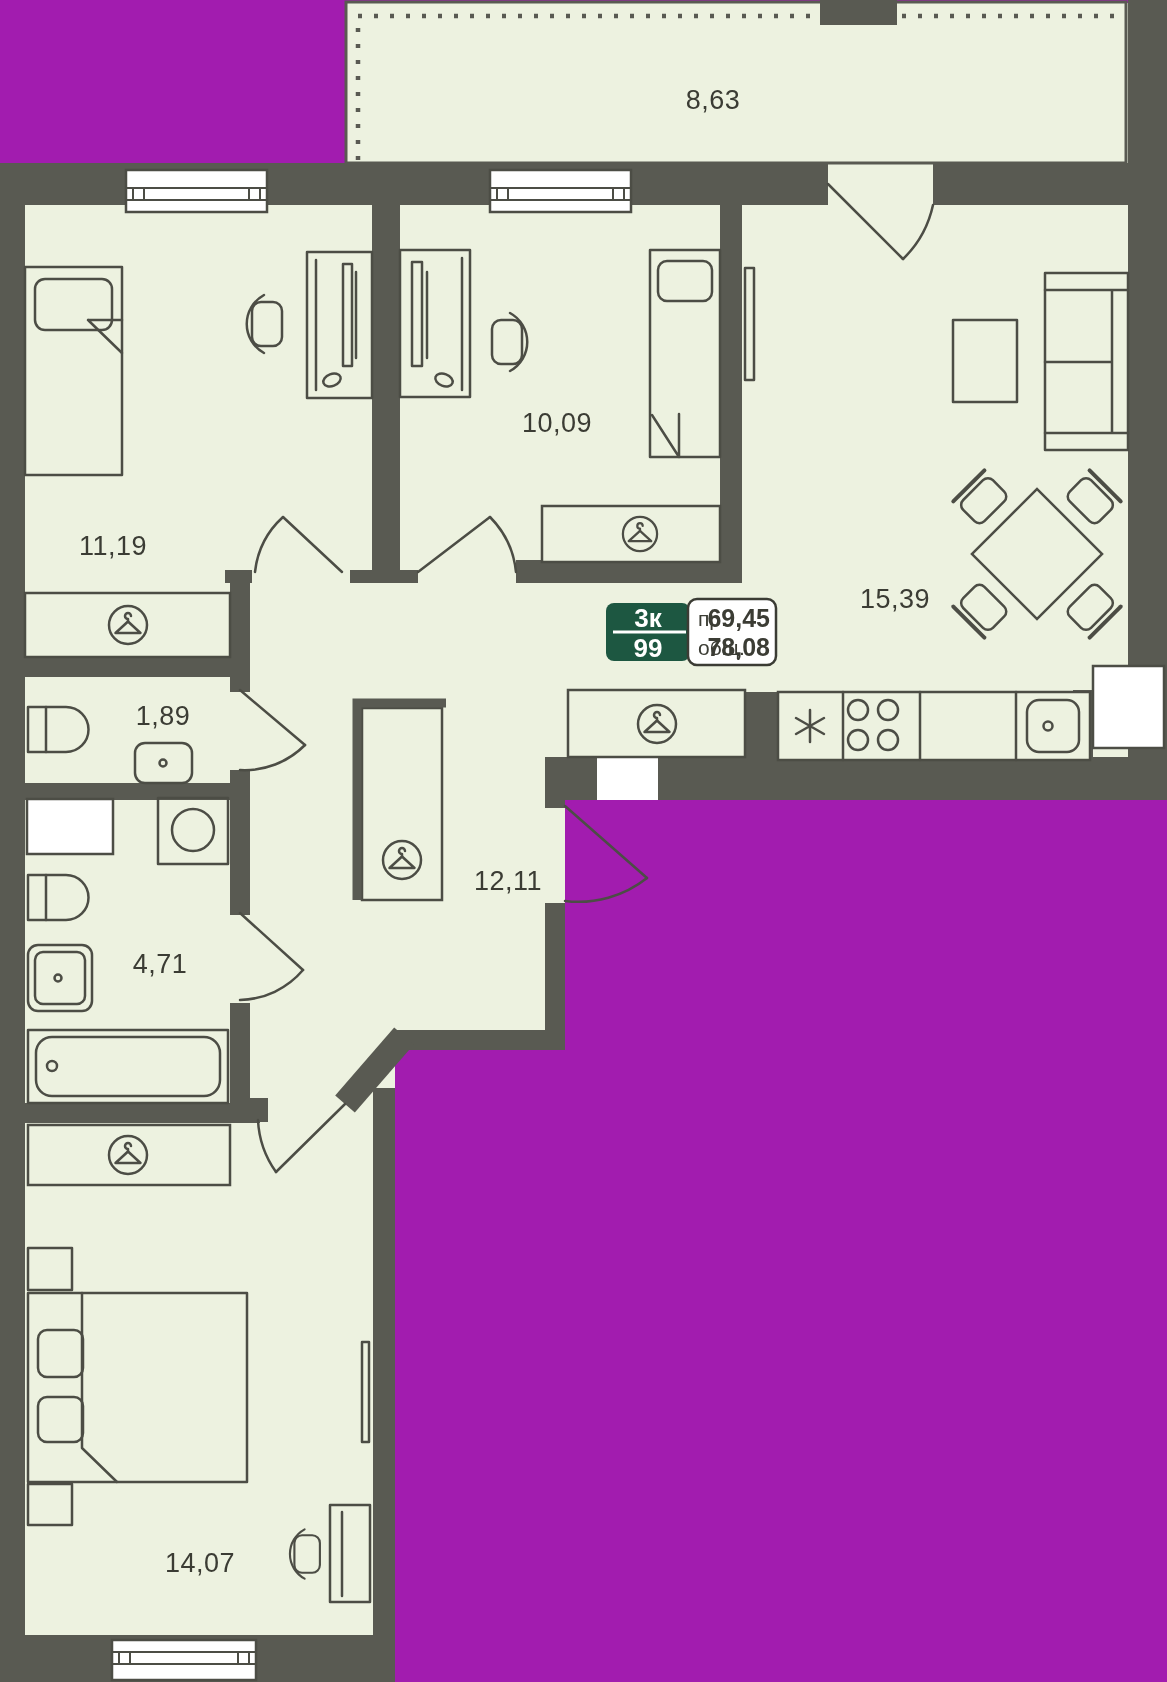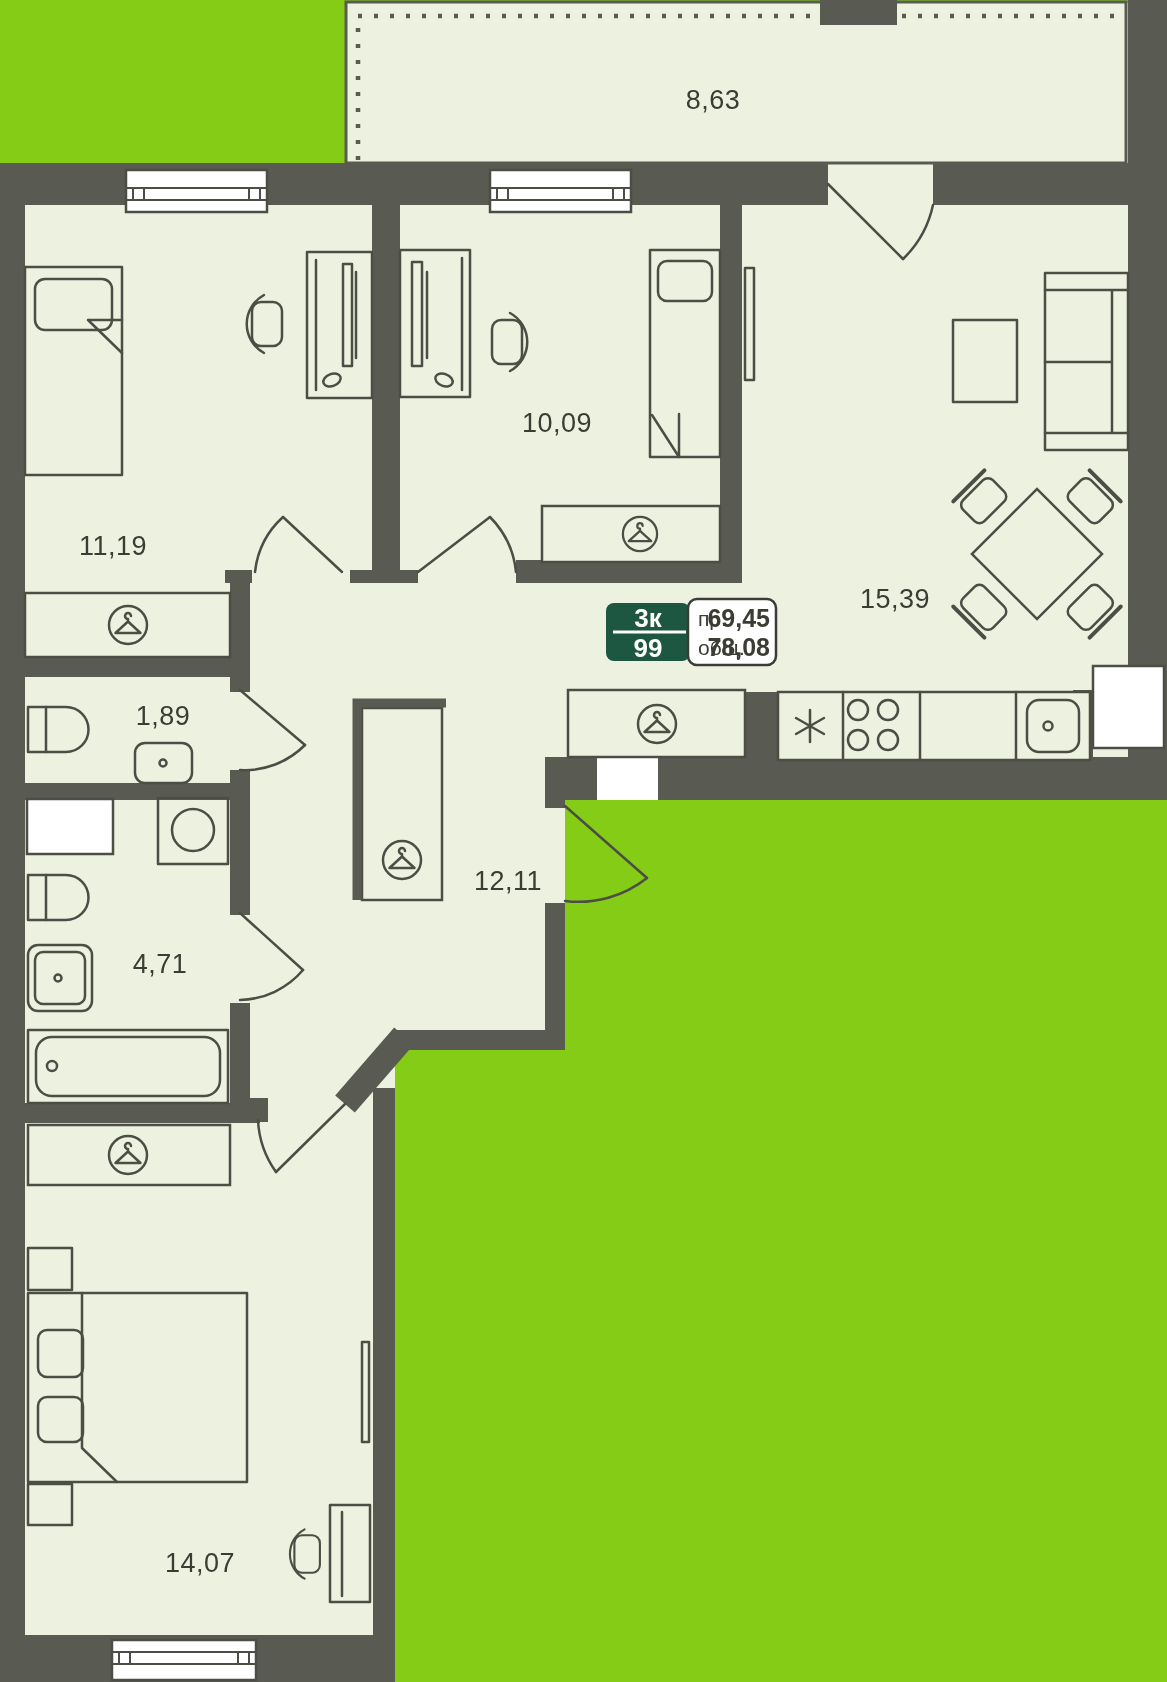--- a/index.html
+++ b/index.html
@@ -1,16 +1,16 @@
 <!DOCTYPE html>
 <html style="--wall: #595a52; --floor: #edf2e0; --line: #4c4d45; --text: #3b3c34; --accent: #1d5741;"><head>
 <meta charset="utf-8">
 <style>
   html,body{margin:0;padding:0;background:#fff;}
-  #stage{position:relative;width:1167px;height:1682px;background:#84cc16;font-family:"Liberation Sans",sans-serif;}
+  #stage{position:relative;width:1167px;height:1682px;background:#a21caf;font-family:"Liberation Sans",sans-serif;}
   svg{display:block;}
   .wall{fill:var(--wall);}
   .wallstroke{stroke:var(--wall);fill:none;}
   .floor{fill:var(--floor);}
   .furn{stroke:var(--line);stroke-width:2.5;fill:none;stroke-linecap:round;stroke-linejoin:round;}
   .furnfill{stroke:var(--line);stroke-width:2.5;fill:var(--floor);}
   .whitebox{fill:#ffffff;stroke:var(--line);stroke-width:2.5;}
   .whiteplain{fill:#ffffff;}
   .thin{stroke:var(--line);stroke-width:2;fill:none;}
   .outline{stroke:var(--wall);stroke-width:3;fill:none;}

